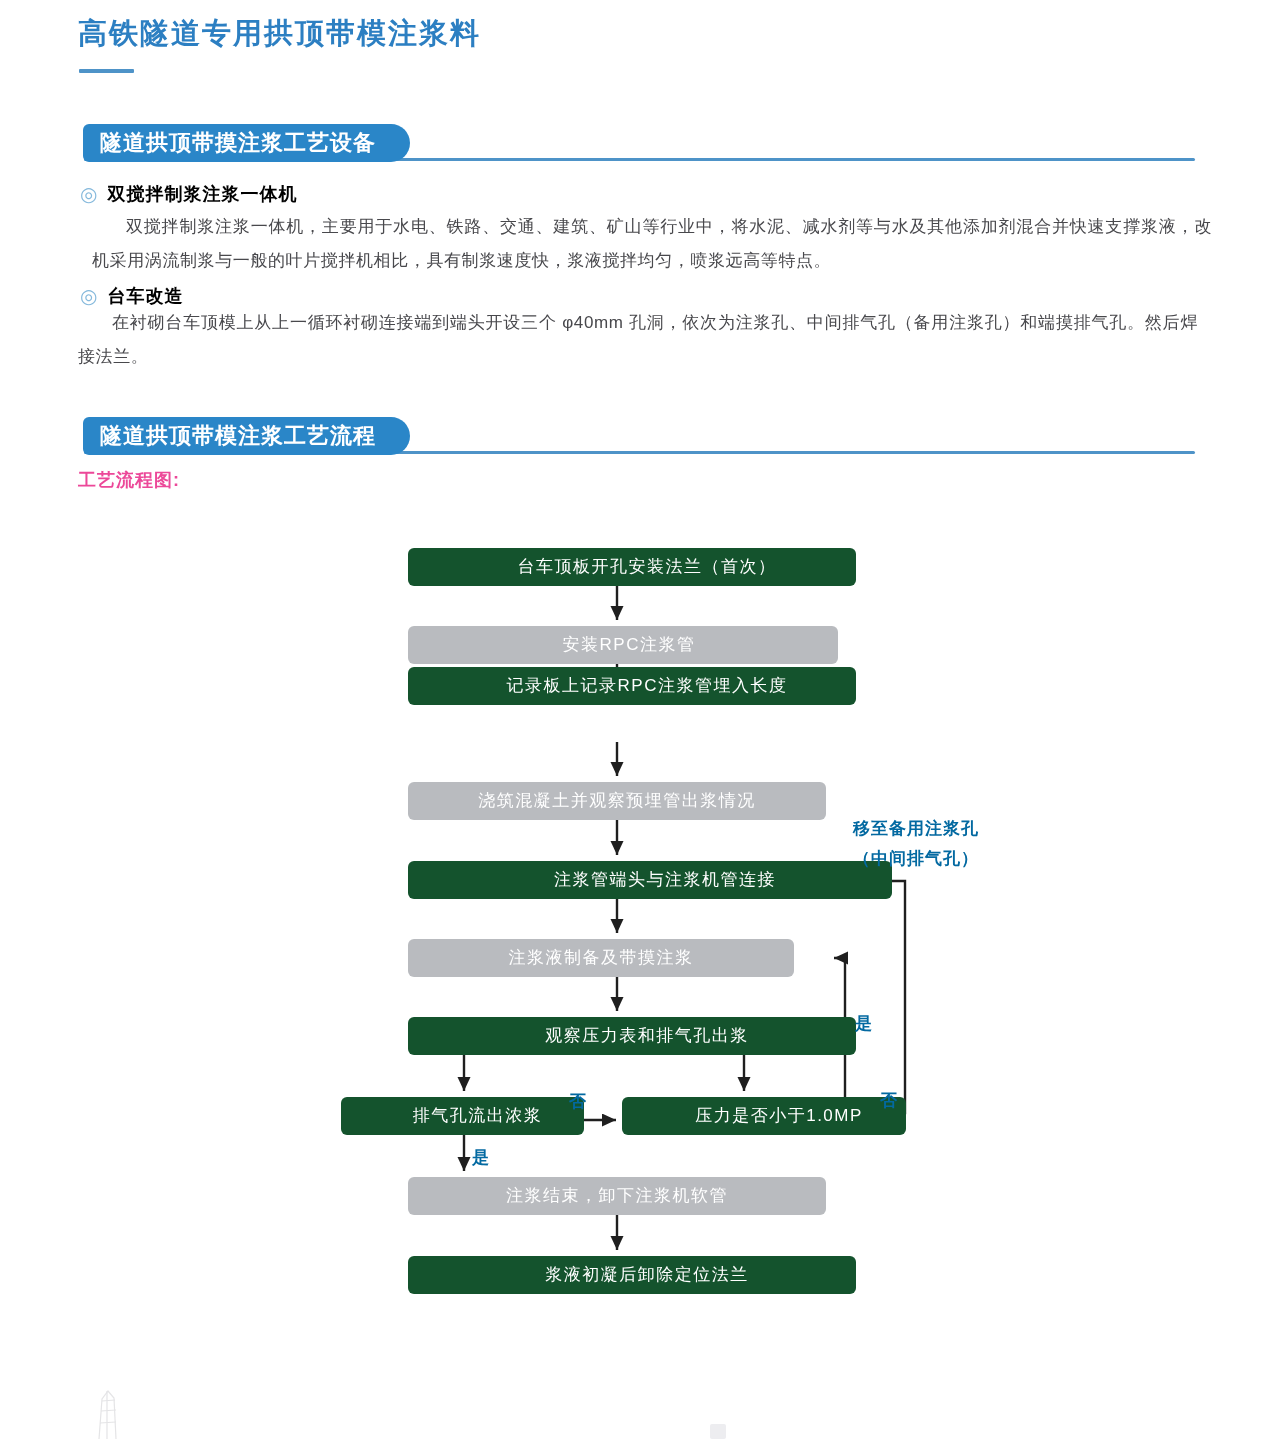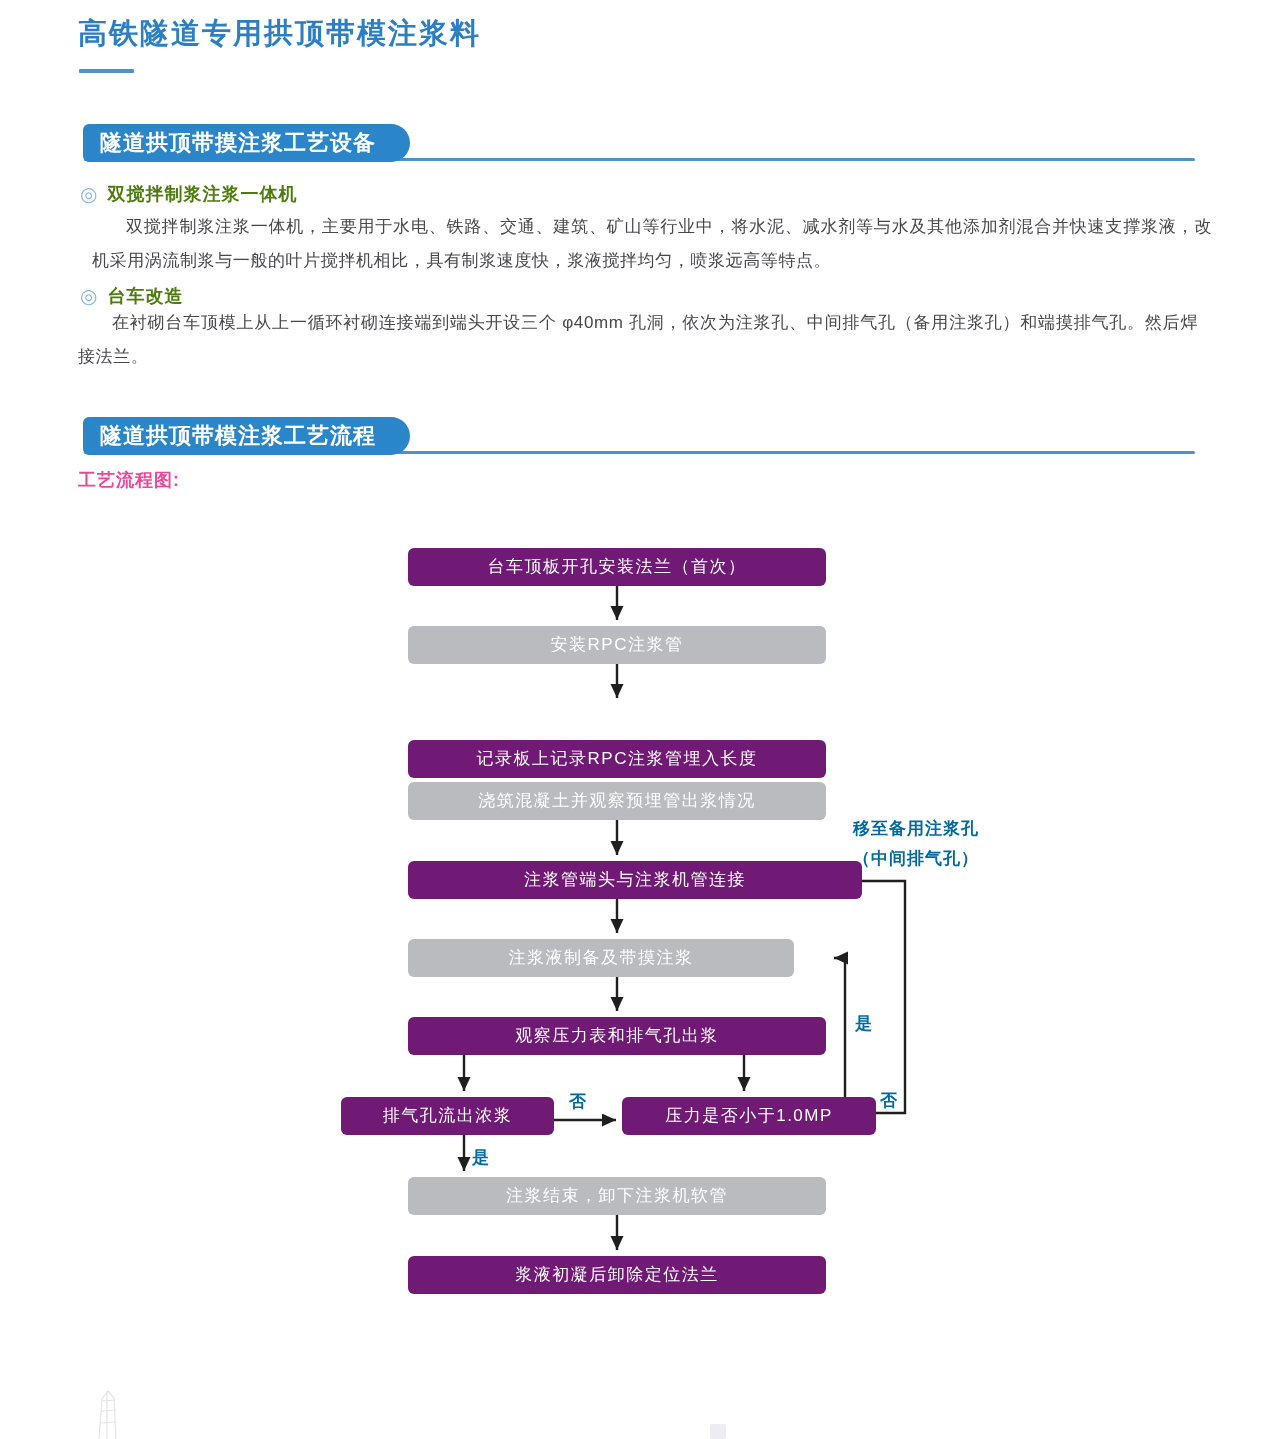--- a/index.html
+++ b/index.html
@@ -20,33 +20,33 @@
   
   .section-rule{height:3px;background:#4e93c8;border-radius:2px;}
   .section-tab{
     background:#2a86c8;color:#ffffff;font-size:22px;font-weight:bold;
     height:38px;line-height:38px;padding:0 34px 0 17px;
     border-radius:6px 19px 19px 6px;letter-spacing:1px;white-space:nowrap;
   }
   
   .bullet-row{display:flex;align-items:center;gap:10px;}
   .bullet-icon{font-size:20px;color:#85b9dc;line-height:1;}
-  .bullet-heading{font-size:18px;font-weight:bold;color:#4d7c0f;letter-spacing:1px;}
+  .bullet-heading{font-size:18px;font-weight:bold;color:#000000;letter-spacing:1px;}
   .body-para{
     width:1120px;font-size:17px;color:#48484c;line-height:34px;
     text-align:justify;text-indent:2em;letter-spacing:0.6px;margin:0;
   }
   .caption{font-size:18px;font-weight:bold;color:#ec4899;letter-spacing:1px;}
   
   .fbox{
     position:absolute;height:38px;line-height:38px;border-radius:6px;
     text-align:center;color:#ffffff;font-size:17px;letter-spacing:1.5px;
     white-space:nowrap;overflow:hidden;
   }
-  .fbox.blue{background:#701a75;}
+  .fbox.blue{background:#14532d;padding-left:30px;}
   .fbox.gray{background:#b9bbbf;}
   .edge-label{
     position:absolute;font-size:17px;font-weight:bold;color:#0369a1;
     letter-spacing:1px;text-align:center;
   }
   #arrow-layer{position:absolute;left:0;top:0;pointer-events:none;}
   .watermark{opacity:0.65;}
   .footer-smudge{left:710px;top:1424px;width:16px;height:15px;background:#ededf0;border-radius:2px;}
 </style>
 </head>
@@ -94,22 +94,22 @@
       <path d="M744,1055 V1091" marker-end="url(#ah)"></path>
       <path d="M554,1120 H616" marker-end="url(#ah)"></path>
       <path d="M464,1135 V1171" marker-end="url(#ah)"></path>
       <path d="M617,1215 V1250" marker-end="url(#ah)"></path>
       <path d="M876,1113 H905 V881 H834" marker-end="url(#ah)"></path>
       <path d="M845,1097 V958 H834" marker-end="url(#ah)"></path>
     </g>
   </svg>
 
   <div class="fbox blue" style="left:408px;top:548px;width:418px;">台车顶板开孔安装法兰（首次）</div>
-  <div class="fbox gray" style="left:408px;top:626px;width:418px;">安装RPC注浆管</div>
-  <div class="fbox blue" style="left:408px;top:740px;width:418px;">记录板上记录RPC注浆管埋入长度</div>
+  <div class="fbox gray" style="left:408px;top:626px;width:418px;padding-left:12px;">安装RPC注浆管</div>
+  <div class="fbox blue" style="left:408px;top:667px;width:418px;">记录板上记录RPC注浆管埋入长度</div>
   <div class="fbox gray" style="left:408px;top:782px;width:418px;">浇筑混凝土并观察预埋管出浆情况</div>
   <div class="fbox blue" style="left:408px;top:861px;width:454px;">注浆管端头与注浆机管连接</div>
   <div class="fbox gray" style="left:408px;top:939px;width:386px;">注浆液制备及带摸注浆</div>
   <div class="fbox blue" style="left:408px;top:1017px;width:418px;">观察压力表和排气孔出浆</div>
   <div class="fbox blue" style="left:341px;top:1097px;width:213px;">排气孔流出浓浆</div>
   <div class="fbox blue" style="left:622px;top:1097px;width:254px;">压力是否小于1.0MP</div>
   <div class="fbox gray" style="left:408px;top:1177px;width:418px;">注浆结束，卸下注浆机软管</div>
   <div class="fbox blue" style="left:408px;top:1256px;width:418px;">浆液初凝后卸除定位法兰</div>
 
   <div class="edge-label" style="left:846px;top:817px;width:140px;">移至备用注浆孔</div>

